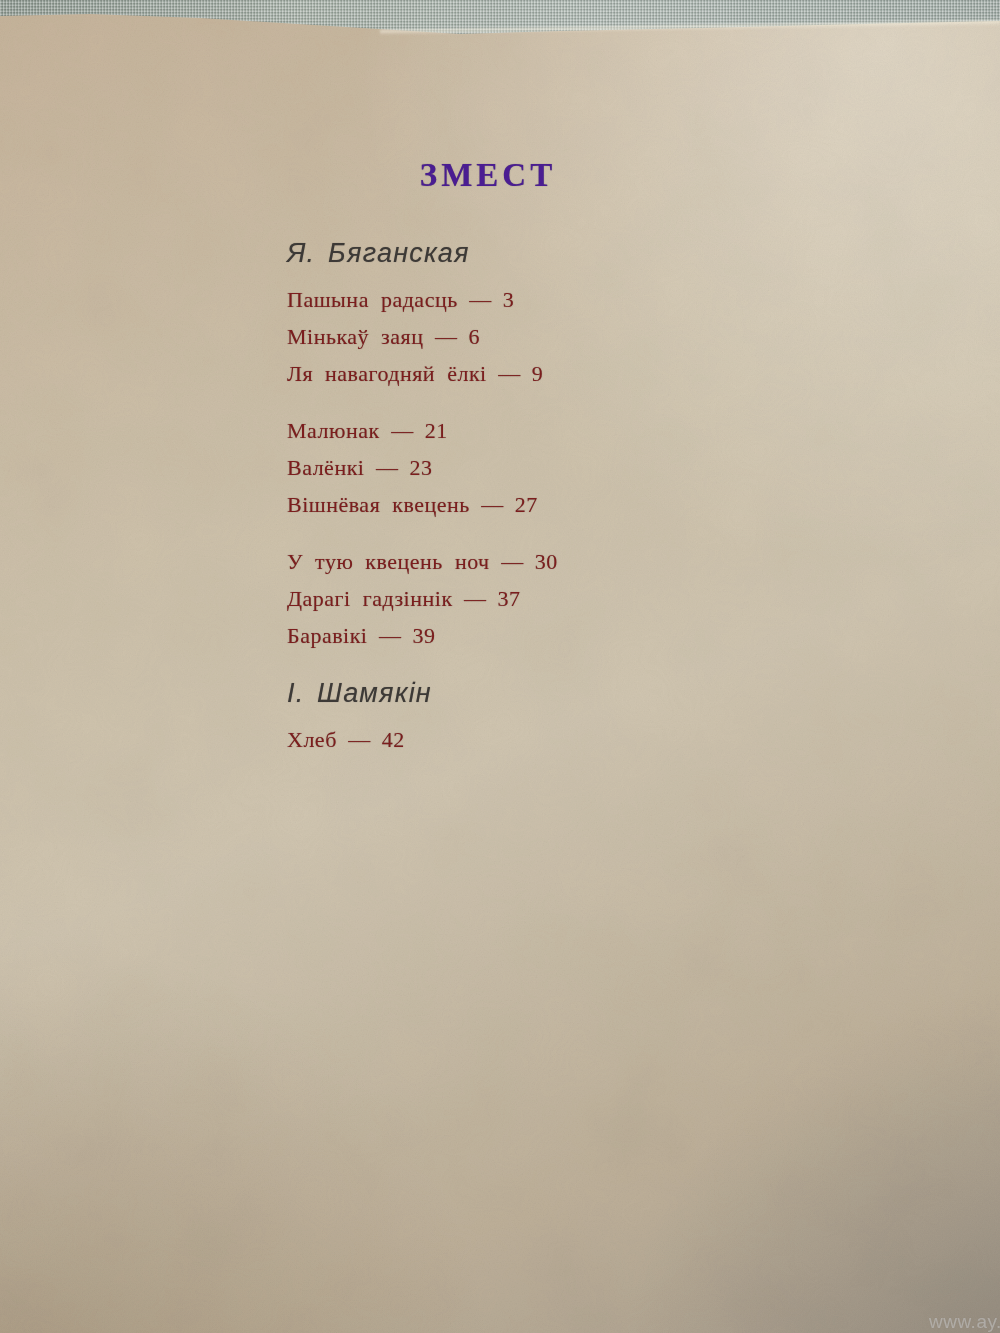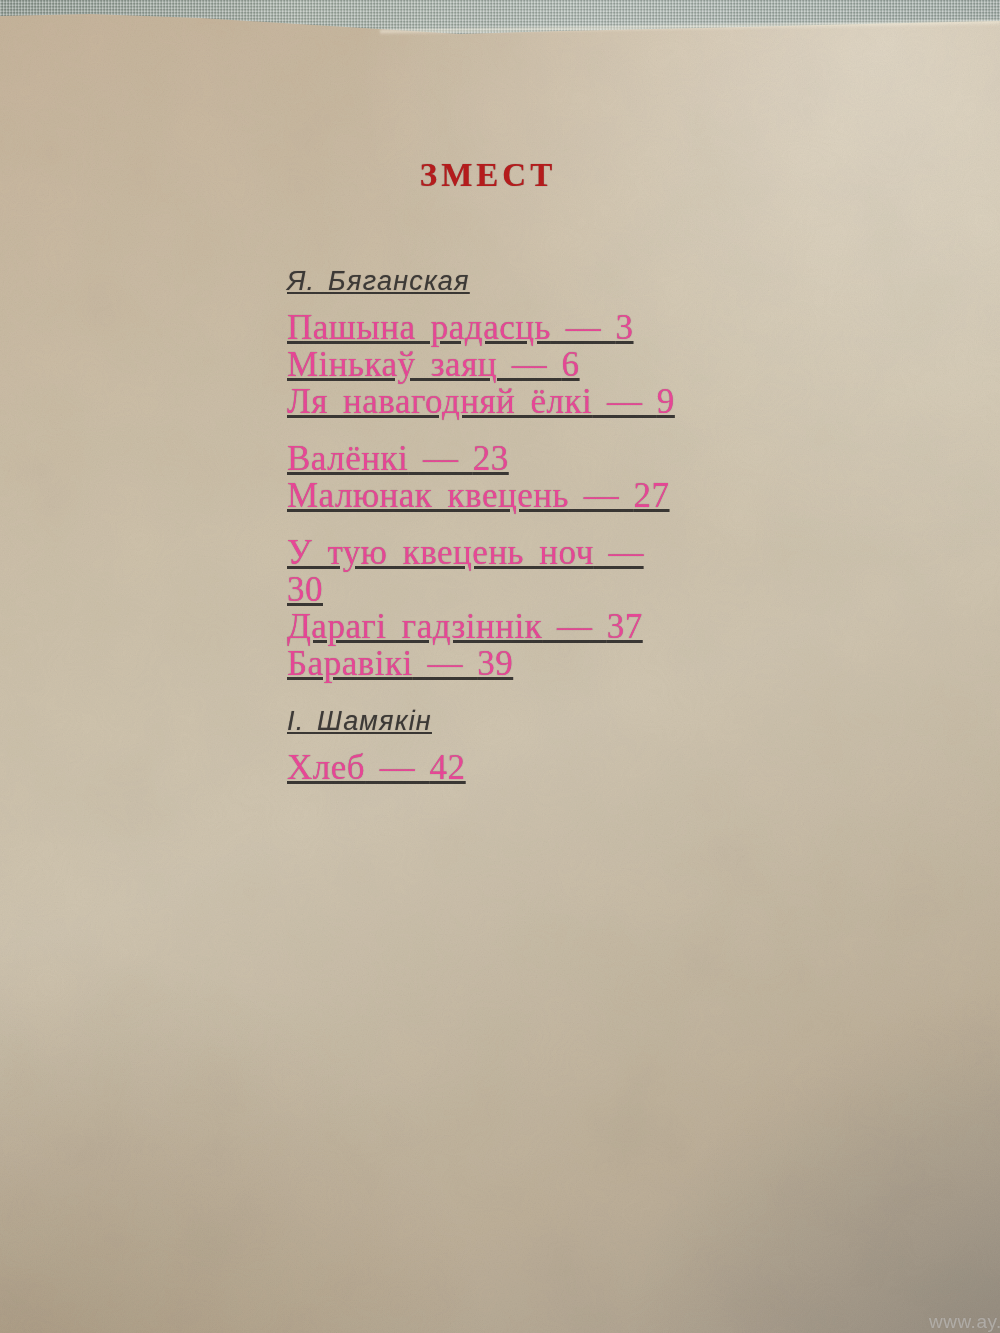--- a/index.html
+++ b/index.html
@@ -44,41 +44,41 @@
   .toc {
     position: absolute; left: 287px; top: 152px; width: 402px;
     color: #3a3734;
   }
   .title {
     font-family: "Liberation Serif", serif;
     font-weight: bold;
     font-size: 33px; line-height: 46px;
     letter-spacing: 4px;
     text-align: center;
-    color: #b91c1c;
-    margin: 0 0 64px 0;
+    color: #4c1d95;
+    margin: 0 0 36px 0;
     text-shadow: 0 0 1px rgba(55,52,60,0.55);
   }
-  .section { margin: 0 0 20px 0; text-decoration: underline; }
+  .section { margin: 0 0 20px 0; }
   .author {
     font-family: "Liberation Sans", sans-serif;
     font-style: italic;
     font-size: 27px; line-height: 38px;
     letter-spacing: 1.2px;
     word-spacing: 4px;
     color: #3d3a37;
     margin-bottom: 9px;
     text-shadow: 0 0 1px rgba(60,56,50,0.45);
   }
   .entry {
     font-family: "Liberation Serif", serif;
-    font-size: 35px; line-height: 37px;
+    font-size: 22px; line-height: 37px;
     letter-spacing: 0.5px;
     word-spacing: 6px;
-    color: #ec4899;
+    color: #7f1d1d;
     text-shadow: 0 0 1px rgba(60,55,48,0.5);
   }
   .entry .dash { letter-spacing: 0; }
   .watermark {
     position: absolute; left: 929px; top: 1311px;
     font-family: "Liberation Sans", sans-serif;
     font-size: 19px; letter-spacing: 0.5px;
     color: rgba(240,240,238,0.38);
     text-shadow: 0 0 1px rgba(120,120,118,0.3);
   }
@@ -95,22 +95,23 @@
 <div class="toc">
   <div class="title">ЗМЕСТ</div>
   <div id="toc-sections">
       <div class="section">
         <div class="author">Я. Бяганская</div>
         <div class="entry"><span>Пашына радасць</span><span class="dash"> — </span><span>3</span></div>
         <div class="entry"><span>Мінькаў заяц</span><span class="dash"> — </span><span>6</span></div>
         <div class="entry"><span>Ля навагодняй ёлкі</span><span class="dash"> — </span><span>9</span></div>
       </div>
       <div class="section">
+        <div class="entry"><span>Малюнак</span><span class="dash"> — </span><span>21</span></div>
         <div class="entry"><span>Валёнкі</span><span class="dash"> — </span><span>23</span></div>
-        <div class="entry"><span>Малюнак квецень</span><span class="dash"> — </span><span>27</span></div>
+        <div class="entry"><span>Вішнёвая квецень</span><span class="dash"> — </span><span>27</span></div>
       </div>
       <div class="section">
         <div class="entry"><span>У тую квецень ноч</span><span class="dash"> — </span><span>30</span></div>
         <div class="entry"><span>Дарагі гадзіннік</span><span class="dash"> — </span><span>37</span></div>
         <div class="entry"><span>Баравікі</span><span class="dash"> — </span><span>39</span></div>
       </div>
       <div class="section">
         <div class="author">І. Шамякін</div>
         <div class="entry"><span>Хлеб</span><span class="dash"> — </span><span>42</span></div>
       </div>

